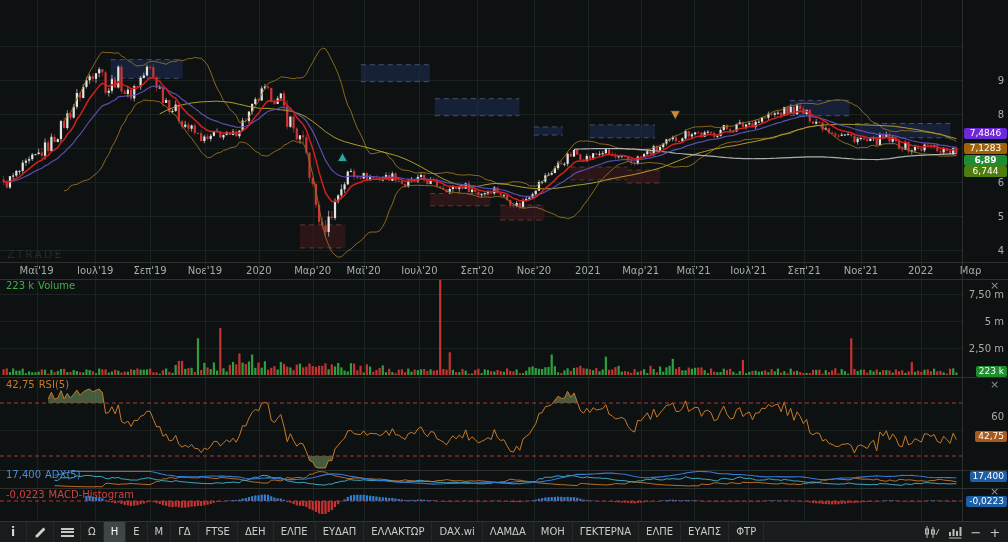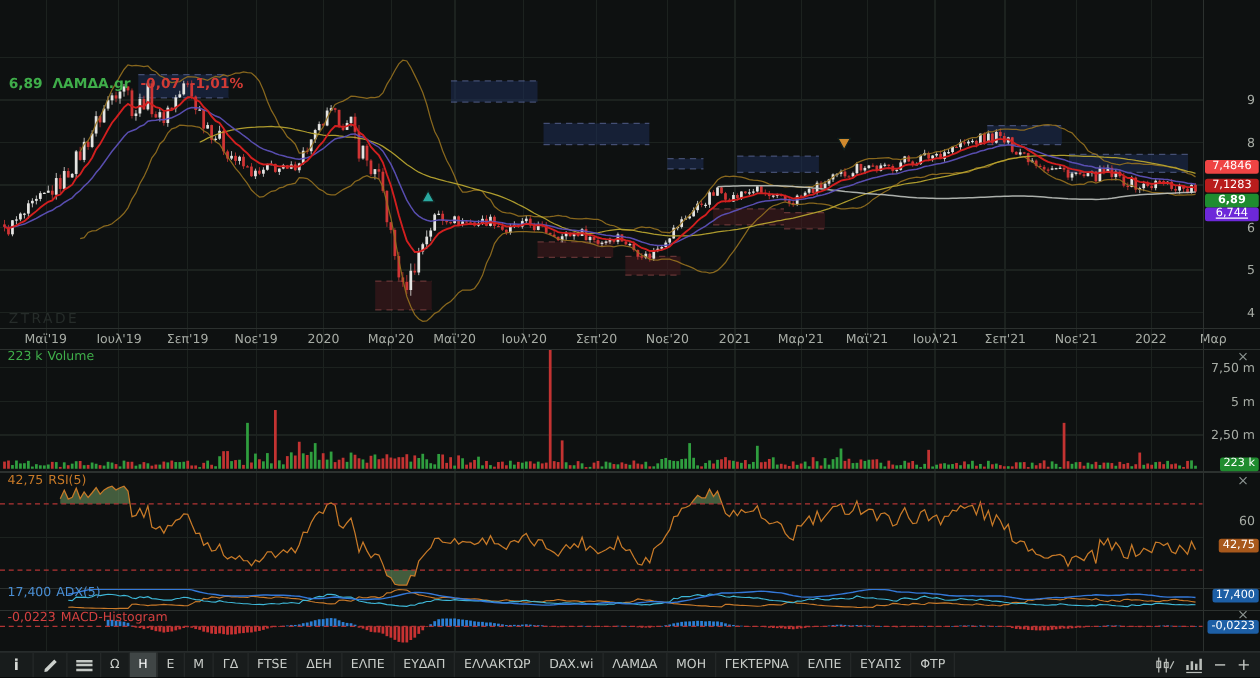--- a/index.html
+++ b/index.html
@@ -1370,46 +1370,40 @@
       <g shape-rendering="crispEdges">
         <line x1="0" y1="262.5" x2="1008" y2="262.5" stroke="#2c312f"></line>
         <line x1="0" y1="279.5" x2="1008" y2="279.5" stroke="#2c312f"></line>
         <line x1="0" y1="377.5" x2="1008" y2="377.5" stroke="#2c312f"></line>
         <line x1="0" y1="470.5" x2="1008" y2="470.5" stroke="#2c312f"></line>
         <line x1="0" y1="488.5" x2="1008" y2="488.5" stroke="#2c312f"></line>
         <line x1="962.5" y1="0" x2="962.5" y2="521" stroke="#2c312f"></line>
       </g>
     </svg>
 
-  <div class="overlay sym">
-    <span class="g">6,89</span>
-    <span class="g">ΛΑΜΔΑ.gr</span>
-    <span class="r">-0,07</span>
-    <span class="r">-1,01%</span>
-  </div>
 
   <div class="overlay wm">ZTRADE</div>
 
   <div class="overlay ph vol-h">
     <span>223 k</span><span>Volume</span>
   </div>
   <div class="overlay ph rsi-h">
     <span>42,75</span><span>RSI(5)</span>
   </div>
   <div class="overlay ph adx-h">
     <span>17,400</span><span>ADX(5)</span>
   </div>
   <div class="overlay ph macd-h">
     <span>-0,0223</span><span>MACD-Histogram</span>
   </div>
 
-  <div class="tag ptag" style="top: 128px; background: #ef4444;">7,4846</div>
-  <div class="tag ptag" style="top: 143px; background: #b91c1c;">7,1283</div>
+  <div class="tag ptag" style="top: 128px; background: #6d28d9;">7,4846</div>
+  <div class="tag ptag" style="top: 143px; background: #a16207;">7,1283</div>
   <div class="tag ptag" style="top: 155px; font-weight: bold; background: rgb(31, 140, 47);">6,89</div>
-  <div class="tag ptag" style="top: 166px; background: #6d28d9; text-decoration: underline;">6,744</div>
+  <div class="tag ptag" style="top: 166px; background: #4d7c0f;">6,744</div>
 
   <div class="tag" style="right:1px;top:366px;background:#1f8c2f">223 k</div>
   <div class="tag" style="right:1px;top:431px;background:#a8591c">42,75</div>
   <div class="tag" style="right:1px;top:471px;background:#1d5fa6">17,400</div>
   <div class="tag" style="right:1px;top:496px;background:#1d5fa6">-0,0223</div>
 
   <div class="xi" style="left:989px;top:281px">×</div>
   <div class="xi" style="left:989px;top:380px">×</div>
   <div class="xi" style="left:989px;top:487px">×</div>
 

